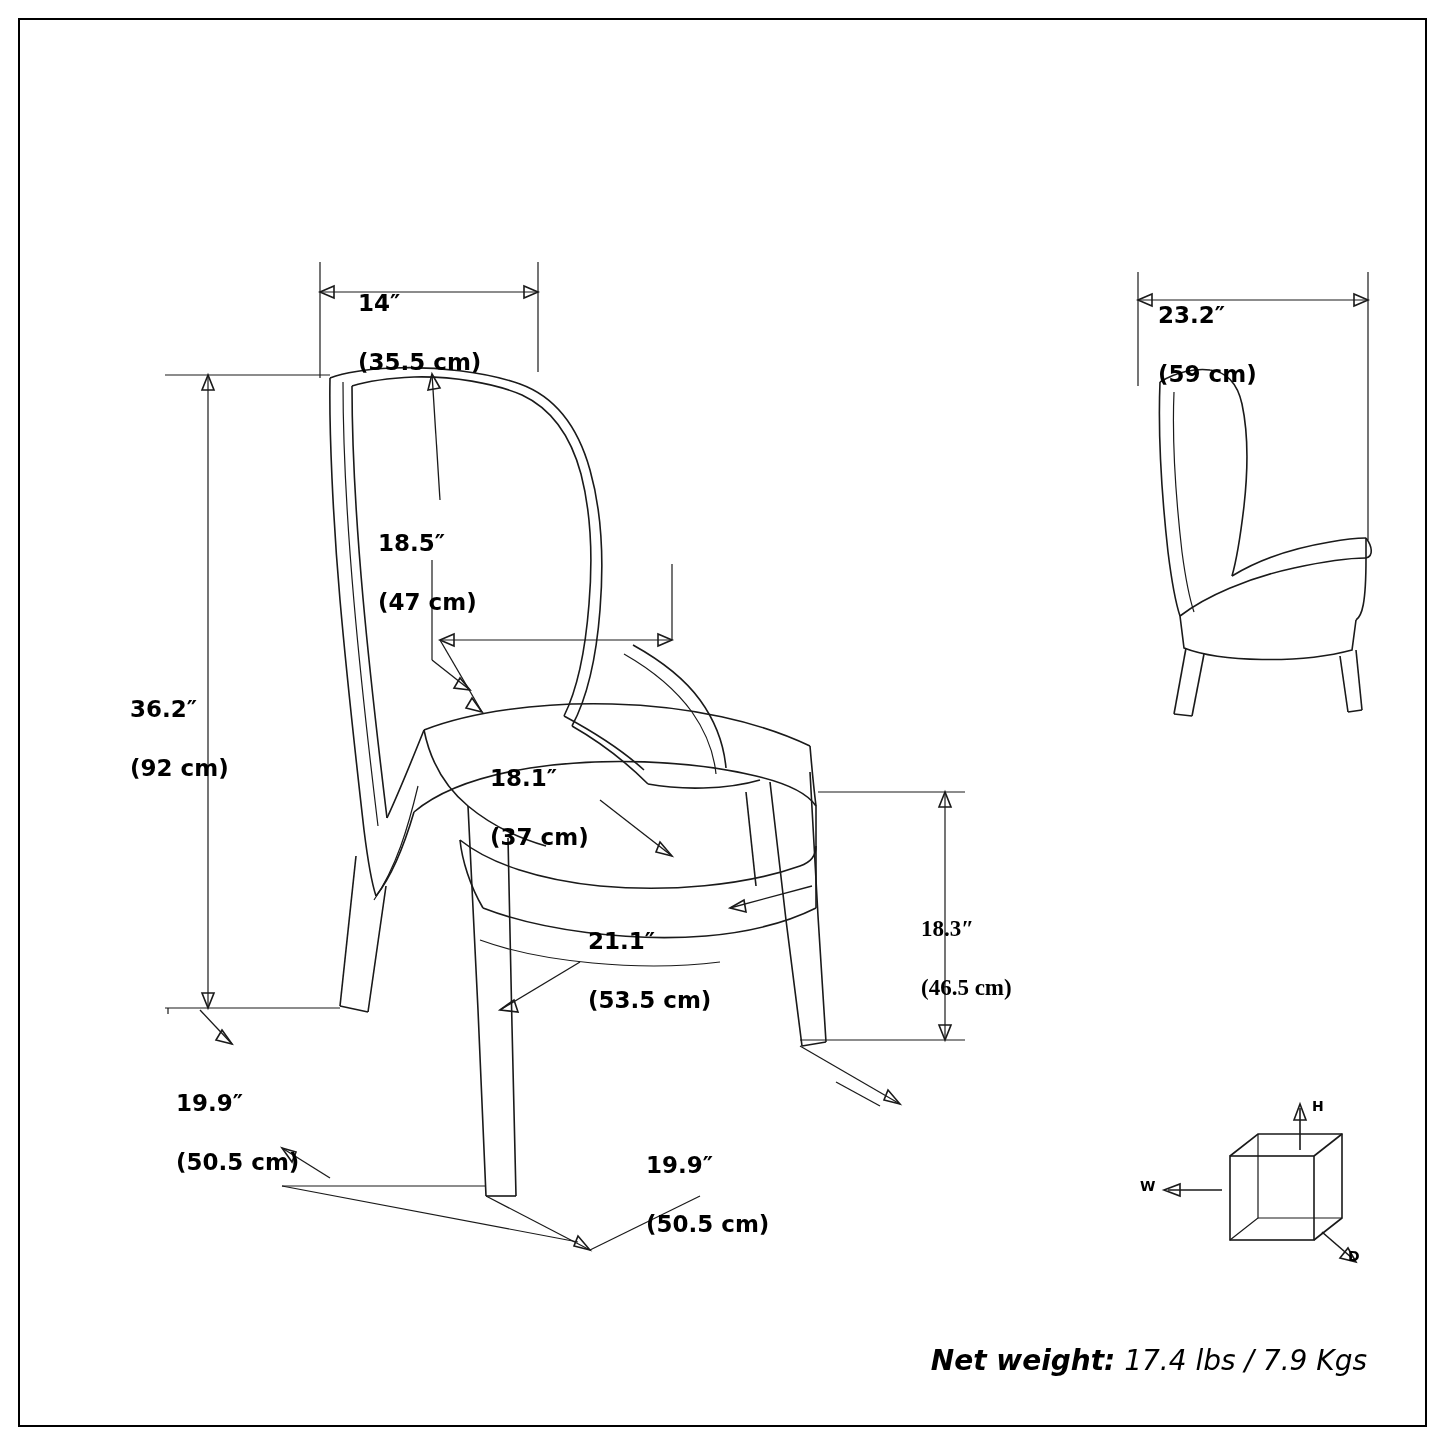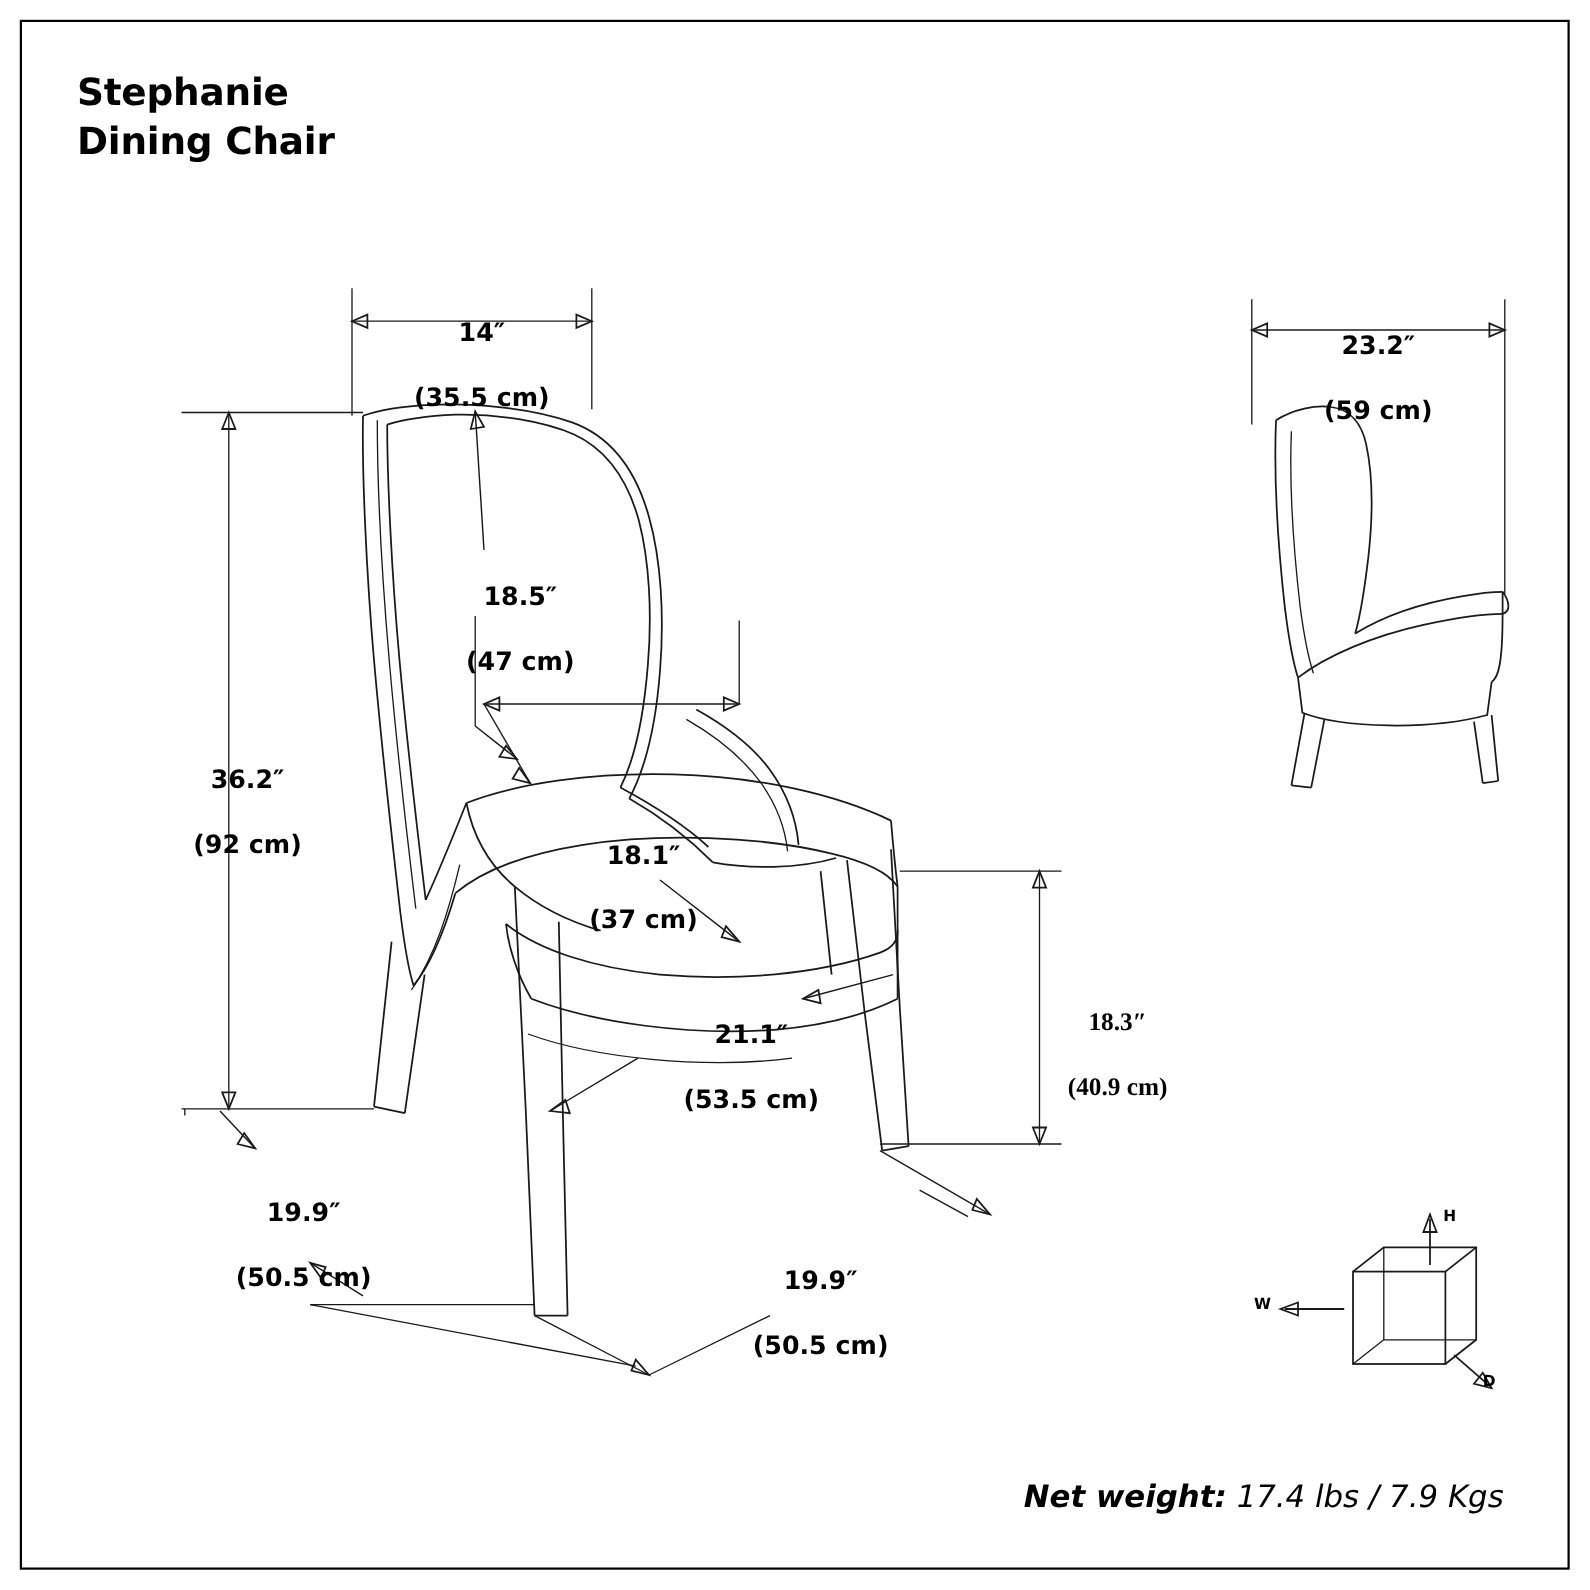--- a/index.html
+++ b/index.html
@@ -37,21 +37,20 @@
     color: #000000;
     letter-spacing: -0.2px;
     white-space: pre-line;
   }
   .dim {
     position: absolute;
     font-size: 23px;
     font-weight: bold;
     color: #000000;
     line-height: 1.28;
-    text-align: center;
     white-space: pre-line;
   }
   .axis-label {
     position: absolute;
     font-size: 14px;
     font-weight: bold;
     color: #000000;
   }
   .netweight {
     position: absolute;
@@ -78,22 +77,20 @@
   .ln-thin { stroke: #1a1a1a; stroke-width: 1.2; fill: none; }
   .ln-lead { stroke: #1a1a1a; stroke-width: 1.3; fill: none; }
 </style>
 </head>
 <body>
 
 <div id="sheet">
 
   <div class="frame"></div>
 
-  <div class="title">Stephanie
-Dining Chair</div>
 
   <svg class="draw" viewBox="0 0 1445 1445">
 
     <g>
 
       <path class="ln" d="M330 378 C 346 372 370 369 392 368 C 436 366 486 372 520 384 C 556 397 578 427 590 470
                            C 601 509 604 560 600 610 C 596 662 586 700 572 726"></path>
       <path class="ln" d="M330 378 C 329 430 333 520 340 600 C 347 680 356 760 364 830 C 368 862 372 884 376 896"></path>
 
       <path class="ln" d="M352 386 C 368 381 392 378 414 377 C 452 376 494 383 522 395 C 552 409 571 437 581 474
@@ -264,21 +261,21 @@
     <span>(37 cm)</span>
   </div>
 
   <div class="dim" style="left:588px; top:898px; width:190px;">
     <span>21.1″</span><br>
     <span>(53.5 cm)</span>
   </div>
 
   <div class="dim" style="left:921px; top:885px; width:190px;font-family:Liberation Serif, serif;">
     <span>18.3″</span><br>
-    <span>(40.9 cm)</span>
+    <span>(46.5 cm)</span>
   </div>
 
   <div class="dim" style="left:176px; top:1060px; width:200px;">
     <span>19.9″</span><br>
     <span>(50.5 cm)</span>
   </div>
 
   <div class="dim" style="left:646px; top:1122px; width:200px;">
     <span>19.9″</span><br>
     <span>(50.5 cm)</span>

